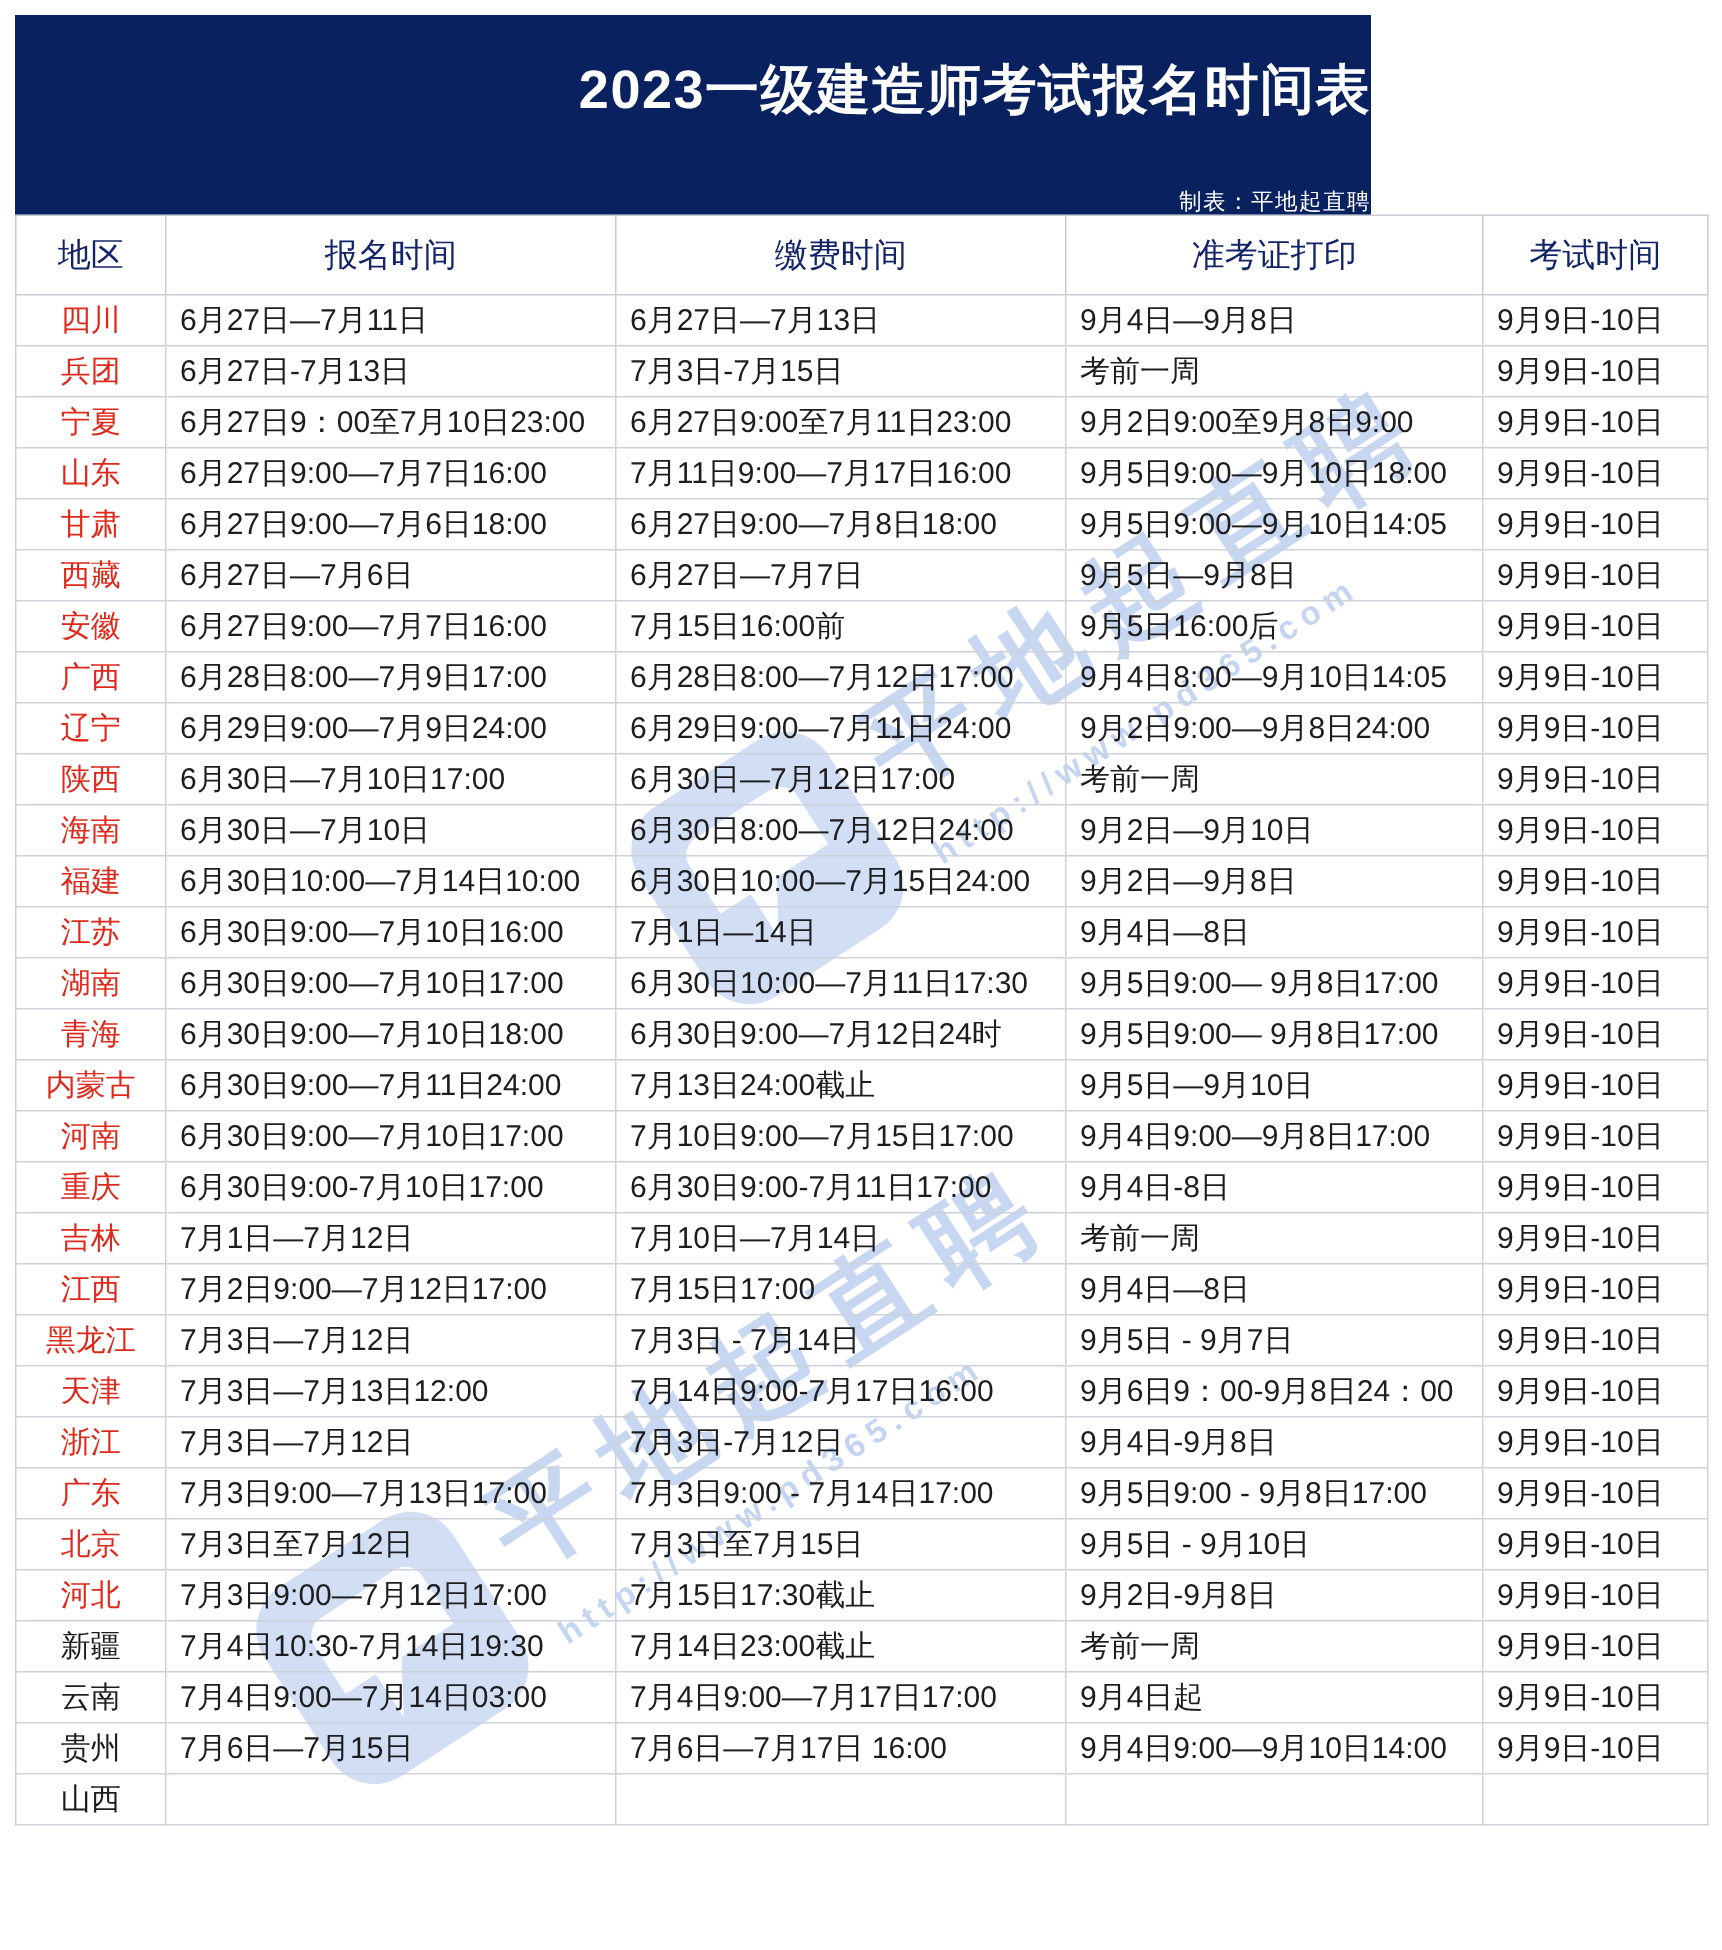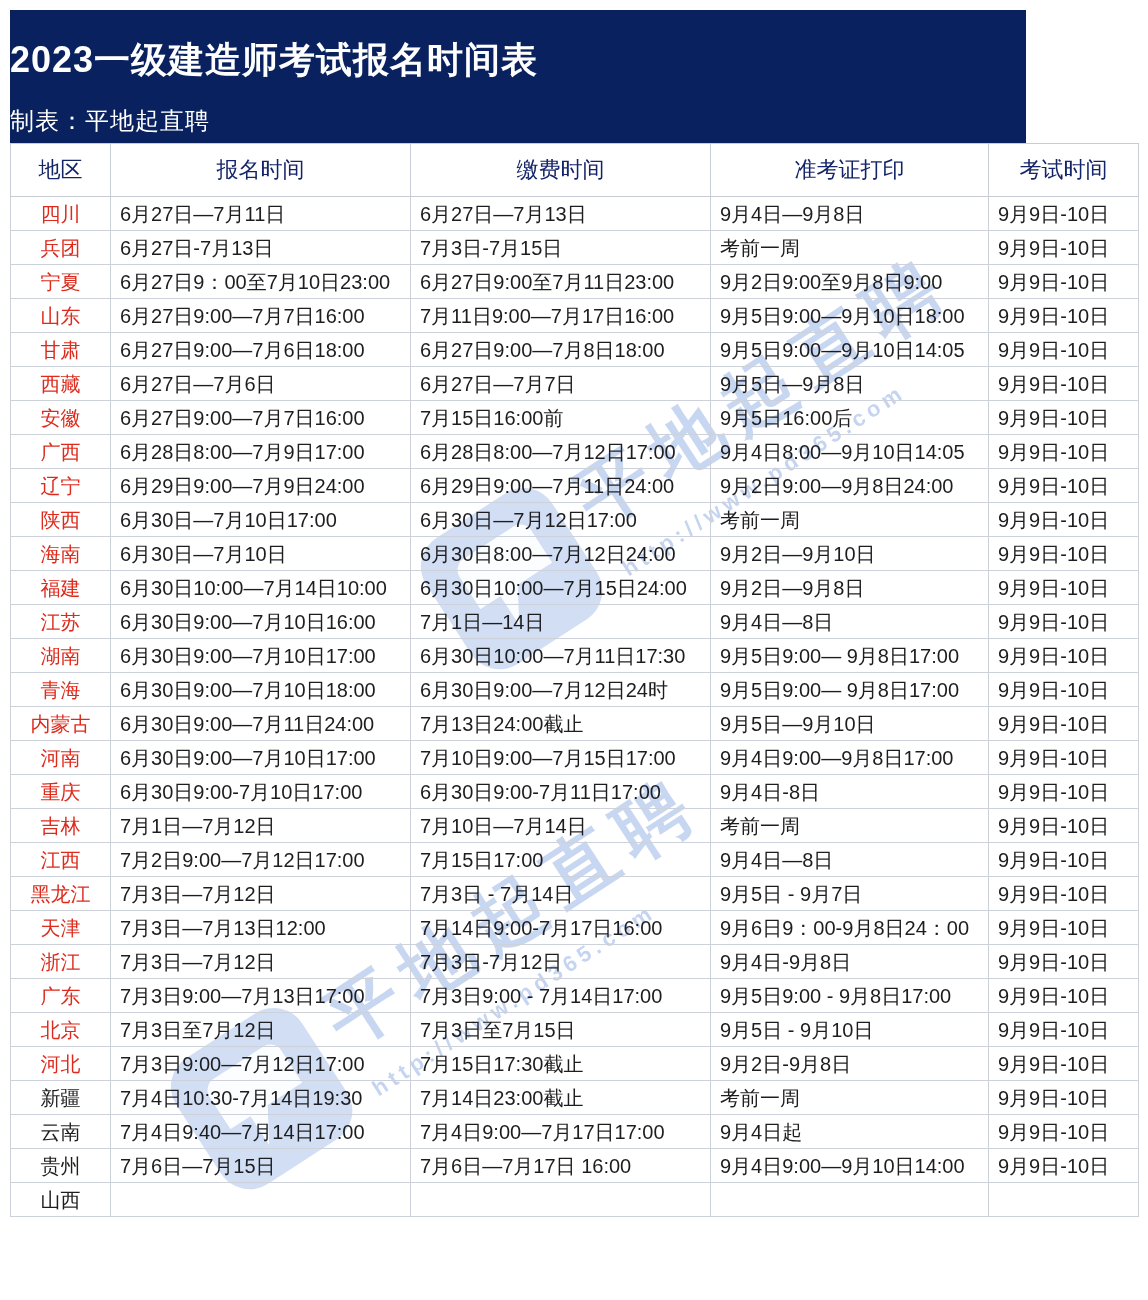--- a/index.html
+++ b/index.html
@@ -29,25 +29,25 @@
     font-size:72px; font-weight:bold; letter-spacing:14px; white-space:nowrap;
     color:rgba(72,122,210,0.30);
   }
   .wm-url {
     font-size:22px; font-weight:bold; letter-spacing:5px; white-space:nowrap;
     color:rgba(72,122,210,0.32);
   }
 
   
   .banner {
-    position:absolute; z-index:2; left:10px; top:10px; width:1016px; height:133px;
-    background:#09225f; color:#ffffff; text-align:left;
+    position:absolute; z-index:2; left:10px; top:10px; width:904px; height:133px;
+    background:#09225f; color:#ffffff; text-align:right;
   }
   .title { margin-top:26px; font-size:36px; font-weight:bold; letter-spacing:1px; }
-  .subtitle { margin-top:20px; font-size:24px; letter-spacing:1px; }
+  .subtitle { margin-top:40px; font-size:15px; letter-spacing:1px; }
 
   
   table.sched {
     position:absolute; z-index:1; left:10px; top:143px; width:1128px;
     border-collapse:collapse; table-layout:fixed; background:transparent;
   }
   table.sched th {
     height:52px; background:#ffffff; color:#142468; font-size:22px; font-weight:normal;
     border:1px solid #c8ccd4; text-align:center; padding:0;
   }
@@ -287,21 +287,21 @@
         </tr>
         <tr>
           <td class="region dark">新疆</td>
           <td>7月4日10:30-7月14日19:30</td>
           <td>7月14日23:00截止</td>
           <td>考前一周</td>
           <td>9月9日-10日</td>
         </tr>
         <tr>
           <td class="region dark">云南</td>
-          <td>7月4日9:40—7月14日17:00</td>
+          <td>7月4日9:00—7月14日03:00</td>
           <td>7月4日9:00—7月17日17:00</td>
           <td>9月4日起</td>
           <td>9月9日-10日</td>
         </tr>
         <tr>
           <td class="region dark">贵州</td>
           <td>7月6日—7月15日</td>
           <td>7月6日—7月17日  16:00</td>
           <td>9月4日9:00—9月10日14:00</td>
           <td>9月9日-10日</td>

